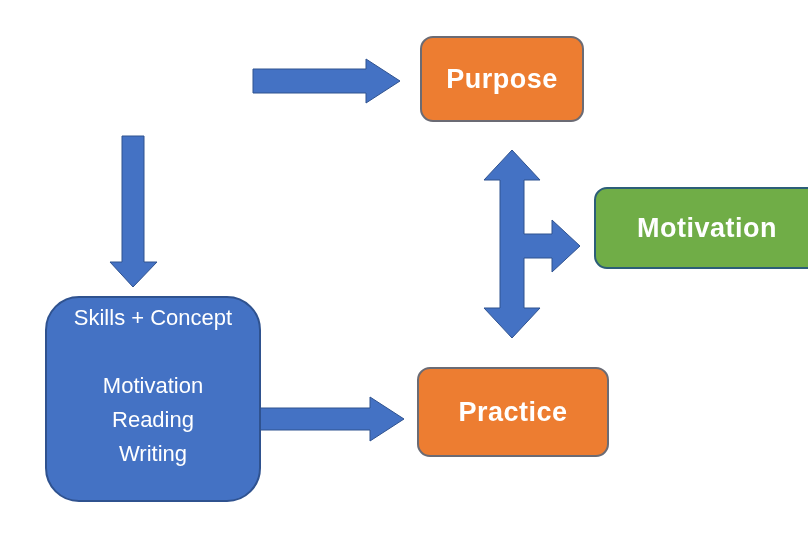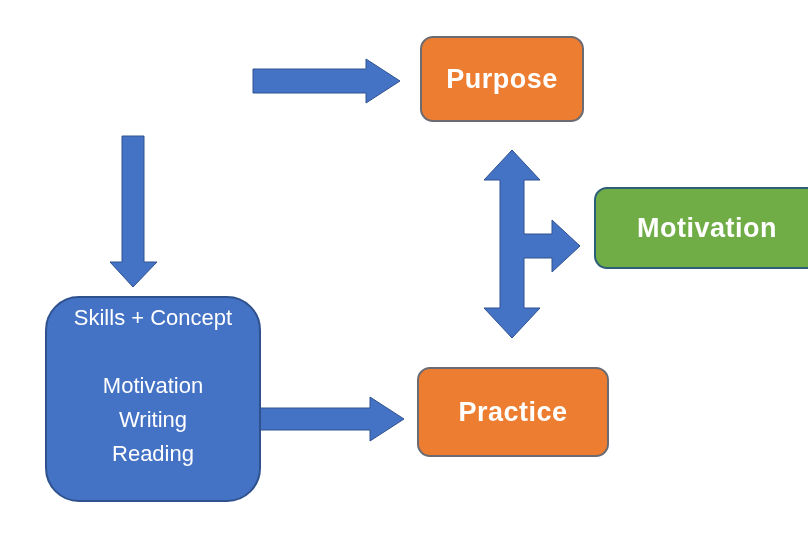--- a/index.html
+++ b/index.html
@@ -72,22 +72,22 @@
   </div>
 
   <div class="box green" id="box-motivation">
     <span class="box-label">Motivation</span>
   </div>
 
   <div class="box blue" id="box-skills">
     <div class="skills-title">Skills + Concept</div>
     <div class="skills-list">
       <div class="skill-item">Motivation</div>
+      <div class="skill-item">Reading</div>
       <div class="skill-item">Writing</div>
-      <div class="skill-item">Reading</div>
     </div>
   </div>
 
   <div class="box orange" id="box-practice">
     <span class="box-label">Practice</span>
   </div>
 
 </div>
 
 </body></html>

